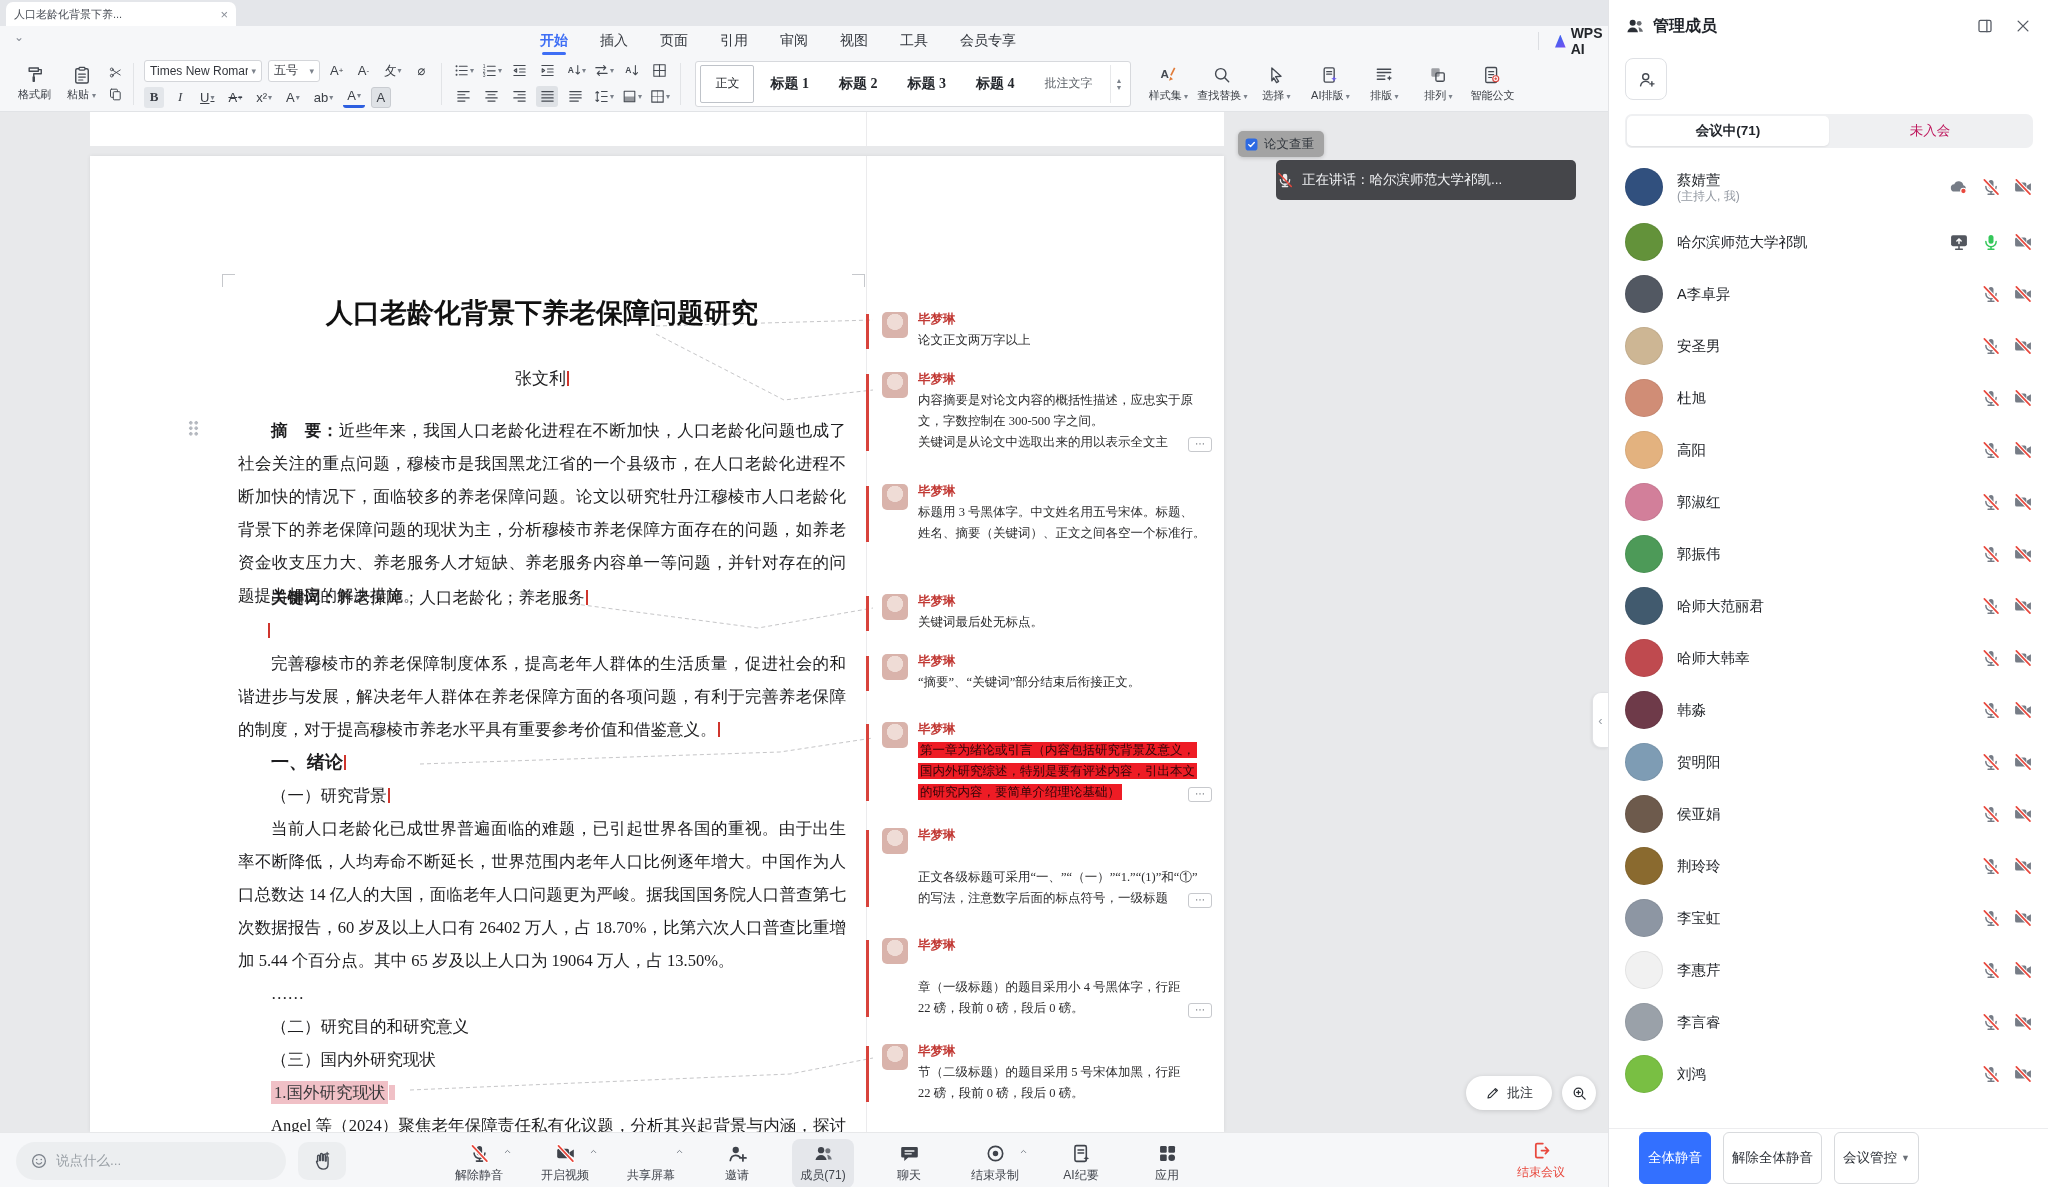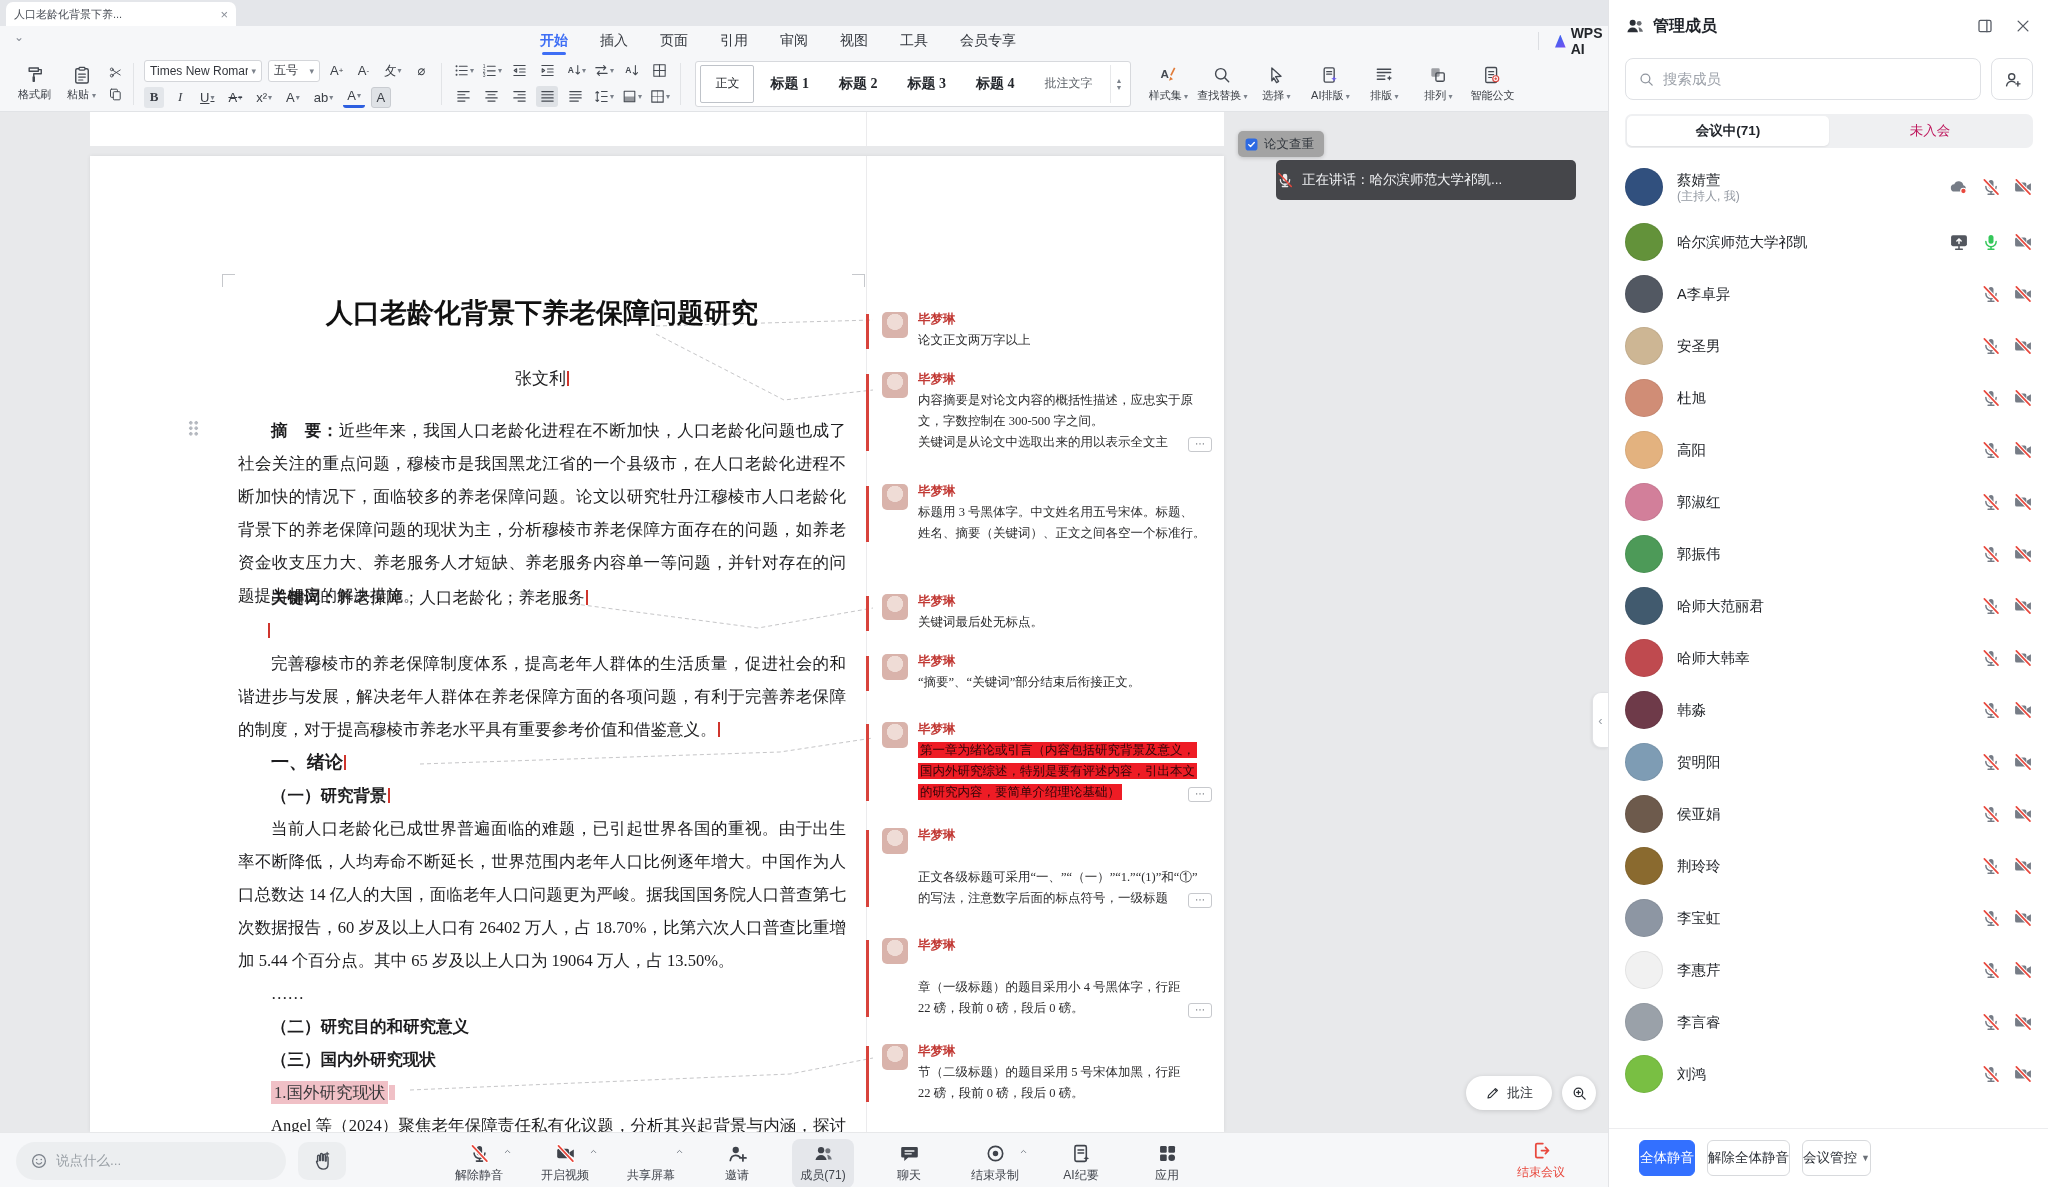--- a/index.html
+++ b/index.html
@@ -68,21 +68,21 @@
 .cm{position:absolute;width:13px;height:13px;border:0 solid #c6c8cc}
 .cm.tl{left:132px;top:118px;border-left-width:1px;border-top-width:1px}
 .cm.tr{left:762px;top:118px;border-right-width:1px;border-top-width:1px}
 .para-handle{position:absolute;left:98px;top:264px;width:11px;height:17px;background-image:radial-gradient(#b4b8bf 1.5px,transparent 1.6px);background-size:5.5px 5.5px;cursor:grab}
 .dline{position:absolute;left:148px;width:608px;font-family:"Liberation Serif",serif;font-size:16.5px;line-height:33px;color:#1d1d1f}
 .dline.title{font-family:"Liberation Sans",sans-serif;font-weight:bold;font-size:27px;line-height:38px;text-align:center;color:#111}
 .dline.author{text-align:center;font-size:17px}
 .dline.p{text-align:justify;text-indent:33px}
 .dline.kw,.dline.h1,.dline.h2,.dline.hl,.dline.dots{padding-left:33px}
 .dline.h1{font-family:"Liberation Sans",sans-serif;font-weight:bold;font-size:18px}
-.dline.h2{font-weight:bold}
+.dline.h2{font-weight:normal}
 .dline.hl span{background:#f0c0c6;padding:2px 3px;color:#3a3a3c}
 .dline b{font-weight:bold}
 .redbar{display:inline-block;width:2px;height:15px;background:#cf352d;vertical-align:-2px;margin-left:1px}
 
 .cmt{position:absolute;left:792px;width:330px;padding-left:36px}
 .cmt::before{content:"";position:absolute;left:-16px;top:2px;bottom:2px;width:3px;background:#d8433c}
 .cmt .avatar{position:absolute;left:0;top:0;width:26px;height:26px;border-radius:5px;background:radial-gradient(circle at 50% 38%,#efdcd6 38%,#d9b3ab 40%)}
 .cmt .cname{font-size:12.5px;font-weight:bold;color:#c23a35;line-height:15px;margin-bottom:3px}
 .cmt .cline{font-family:"Liberation Serif",serif;font-size:12.5px;line-height:21px;color:#2b2b2d;white-space:nowrap}
 .cmt.red .cline span{background:#ee1c25;color:#300608;padding:1px 2px}
@@ -133,21 +133,21 @@
 .mrow{position:relative;height:52px;display:flex;align-items:center;padding:0 16px;gap:14px;cursor:pointer}
 .mrow.tall{height:58px}
 .mrow .avatar{width:38px;height:38px;border-radius:50%;flex:none;border:1px solid rgba(0,0,0,.06)}
 .mrow .mname{font-size:14.5px;color:#23262b;line-height:18px}
 .mrow .msub{font-size:12px;color:#9298a1;line-height:15px}
 .mrow .micons{margin-left:auto;display:flex;gap:12px;align-items:center}
 .mrow .micons .ic{width:20px;height:20px;color:#767c86;cursor:pointer}
 .mrow .micons .ic.dark{color:#53575f}
 .mrow .micons .ic.green{color:#34c75a}
 .panel-foot{position:absolute;left:0;top:1128px;width:440px;height:59px;border-top:1px solid #ededef;display:flex;align-items:center;gap:12px;padding-left:30px;background:#fff}
-.pbtn-foot{height:36px;padding:0 0;border-radius:6px;font-size:13.5px;display:flex;align-items:center;gap:4px;cursor:pointer;border:1px solid #d8dadd;background:#fff;color:#2b2f36}
+.pbtn-foot{height:52px;padding:0 8px;border-radius:6px;font-size:13.5px;display:flex;align-items:center;gap:4px;cursor:pointer;border:1px solid #d8dadd;background:#fff;color:#2b2f36}
 .pbtn-foot.primary{background:#3370ff;border-color:#3370ff;color:#fff}
 .pbtn-foot i{font-style:normal;font-size:9px;color:#6b7077}
 </style>
 </head>
 <body>
 
 <div id="app">
 
   <div class="titlebar">
     <div class="doctab">
@@ -720,29 +720,20 @@
             <path d="M14.5 4.5v15" stroke="currentColor" fill="none" stroke-linecap="round" stroke-linejoin="round" stroke-width="1.7"></path>
           </svg>
         </span>
       <span class="ic hic" id="i-close">
           <svg viewBox="0 0 24 24">
             <path d="M5.5 5.5 18.5 18.5M18.5 5.5 5.5 18.5" stroke="currentColor" fill="none" stroke-linecap="round" stroke-linejoin="round" stroke-width="1.8"></path>
           </svg>
         </span>
     </div>
     <div class="searchrow">
-      <div class="searchbox">
-        <span class="ic" id="i-search2">
-            <svg viewBox="0 0 24 24">
-              <circle cx="10.5" cy="10.5" r="6.2" stroke="currentColor" fill="none" stroke-linecap="round" stroke-linejoin="round" stroke-width="1.8"></circle>
-              <path d="M15.3 15.3 20 20" stroke="currentColor" fill="none" stroke-linecap="round" stroke-linejoin="round" stroke-width="1.8"></path>
-            </svg>
-          </span>
-        <span class="ph">搜索成员</span>
-      </div>
       <div class="addbtn">
         <span class="ic" id="i-addperson">
             <svg viewBox="0 0 24 24">
               <circle cx="11" cy="8.5" r="3.8" stroke="currentColor" fill="none" stroke-linecap="round" stroke-linejoin="round" stroke-width="1.8"></circle>
               <path d="M4.5 20c.7-3.4 3.2-5.6 6.5-5.6 1.5 0 2.9.5 4 1.3" stroke="currentColor" fill="none" stroke-linecap="round" stroke-linejoin="round" stroke-width="1.8"></path>
               <path d="M18.8 14.8v5.4M16.1 17.5h5.4" stroke="currentColor" fill="none" stroke-linecap="round" stroke-linejoin="round" stroke-width="1.8"></path>
             </svg>
           </span>
       </div>
     </div>

